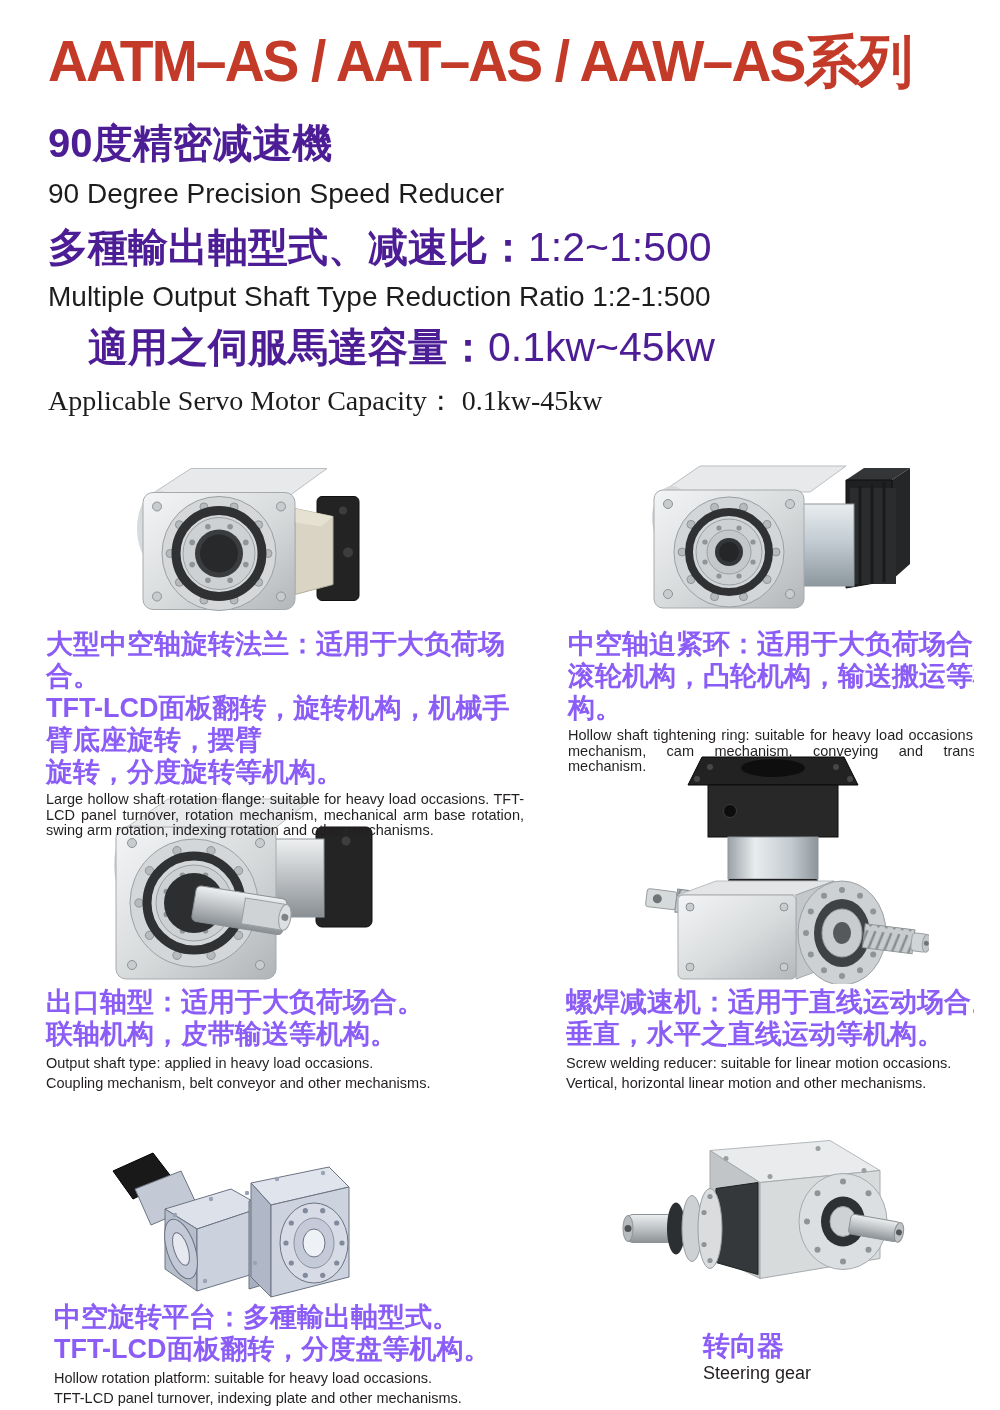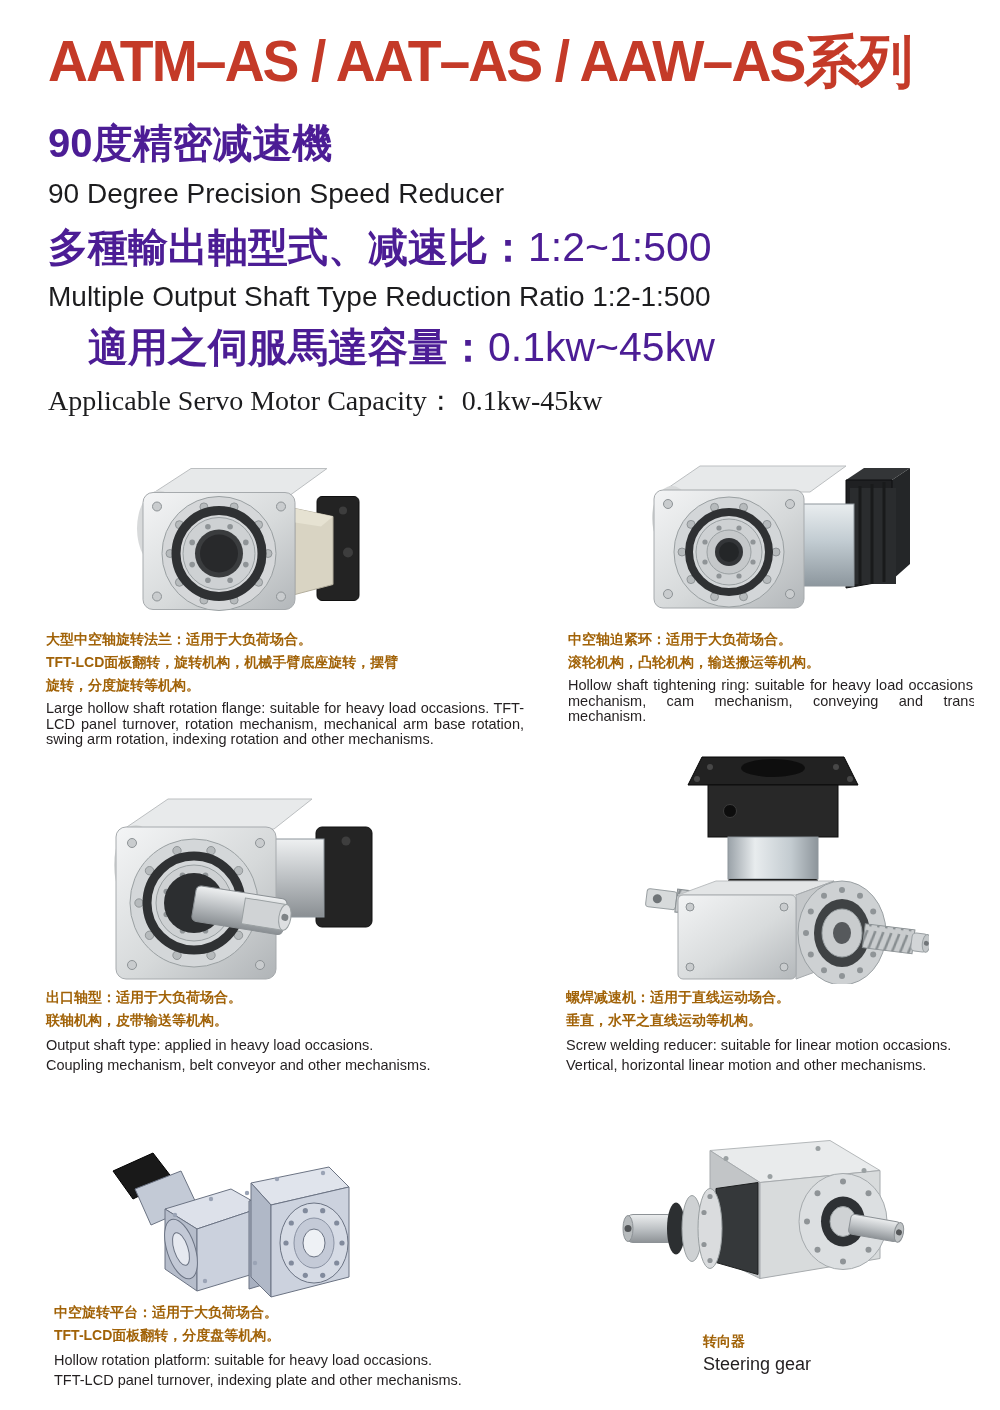--- a/index.html
+++ b/index.html
@@ -33,21 +33,21 @@
   .fig svg{display:block;width:100%;height:100%;}
   .fig1{left:95px;top:455px;width:240px;height:158px;}
   .fig2{left:608px;top:452px;width:278px;height:162px;}
   .fig3{left:68px;top:780px;width:285px;height:207px;}
   .fig4{left:618px;top:742px;width:285px;height:242px;}
   .fig5{left:75px;top:1130px;width:250px;height:172px;}
   .fig6{left:592px;top:1128px;width:290px;height:172px;}
   
   .cap{position:absolute;}
   .cap .zh{
-    color:#a16207;font-weight:700;font-size:14px;line-height:23px;
+    color:#8b5cf6;font-weight:700;font-size:27px;line-height:32px;
     white-space:pre-line;
   }
   .cap .en{
     color:#231f20;font-size:14.5px;line-height:15.5px;margin-top:4px;
     white-space:pre-line;
   }
   .cap1{left:20px;top:628px;width:478px;}
   .cap1 .en{text-align:justify;}
   .cap2{left:542px;top:628px;width:456px;}
   .cap2 .en{text-align:justify;width:452px;}
@@ -433,21 +433,21 @@
   </div>
 
   <div class="cap cap4">
     <div class="zh">螺焊减速机：适用于直线运动场合。
 垂直，水平之直线运动等机构。</div>
     <div class="en">Screw welding reducer: suitable for linear motion occasions.
 Vertical, horizontal linear motion and other mechanisms.</div>
   </div>
 
   <div class="cap cap5">
-    <div class="zh">中空旋转平台：适用于大负荷场合。
+    <div class="zh">中空旋转平台：多種輸出軸型式。
 TFT-LCD面板翻转，分度盘等机构。</div>
     <div class="en">Hollow rotation platform: suitable for heavy load occasions.
 TFT-LCD panel turnover, indexing plate and other mechanisms.</div>
   </div>
 
   <div class="cap cap6">
     <div class="zh">转向器</div>
     <div class="en">Steering gear</div>
   </div>
 

